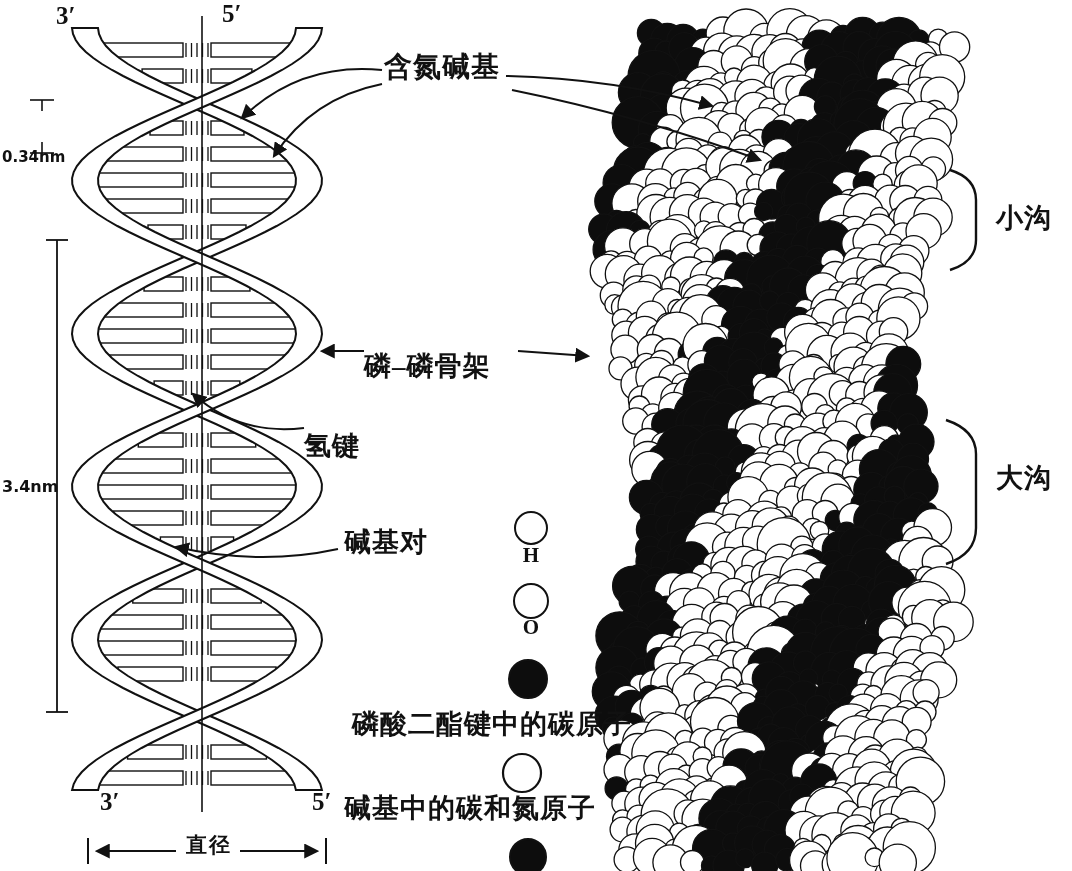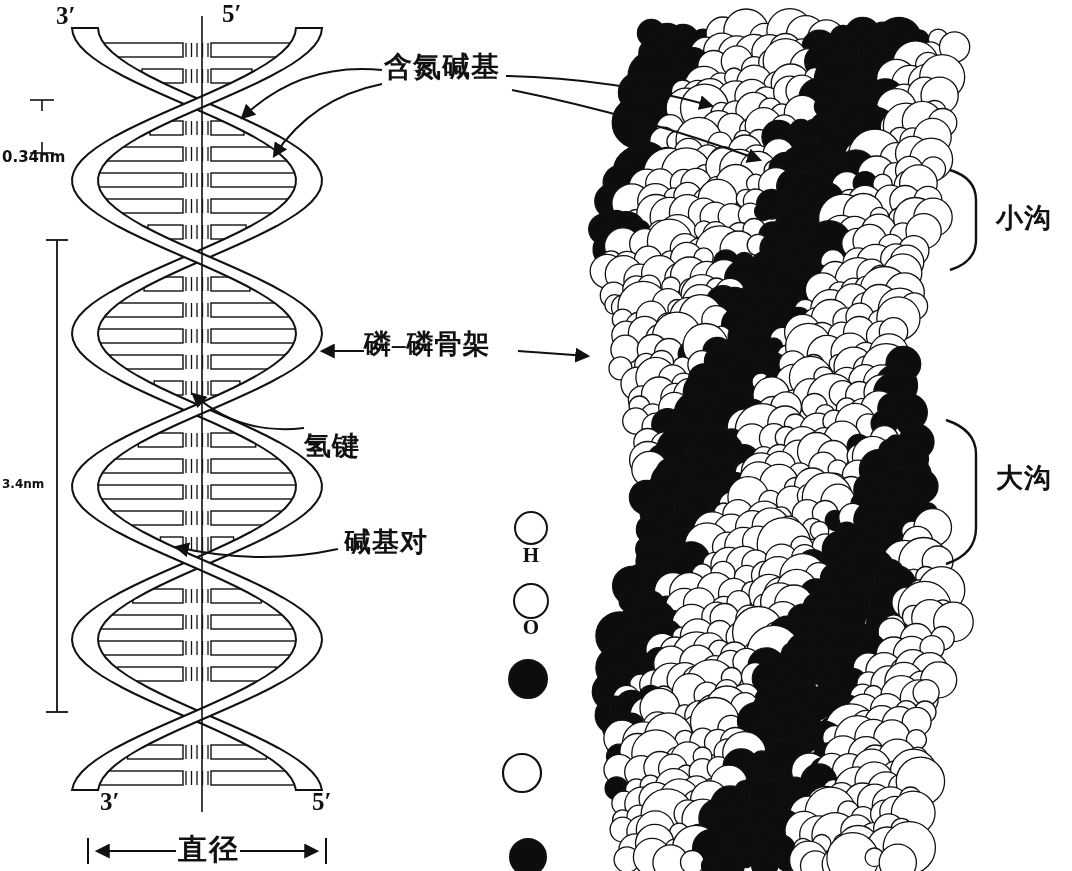--- a/index.html
+++ b/index.html
@@ -15,21 +15,21 @@
     position:absolute;
     color:#111;
     white-space:nowrap;
     line-height:1.1;
     user-select:none;
   }
   .end{font-size:25px;font-weight:700;}
   .meas{font-size:15px;font-weight:700;font-family:"DejaVu Sans","Liberation Sans",sans-serif;margin-top:34px;}
   .cjk{font-size:27px;font-weight:600;letter-spacing:1px;text-align:right;}
   .cjk-big{font-size:28px;font-weight:600;letter-spacing:1px;}
-  .diam{font-size:29px;font-weight:700;width:62px;text-align:center;letter-spacing:2px;}
+  .diam{font-size:21px;font-weight:700;width:62px;text-align:center;letter-spacing:2px;}
   .atom{font-size:21px;font-weight:700;width:38px;text-align:center;}
 </style>
 </head>
 <body>
 
 <div class="stage">
 
   <svg id="diagram-svg" width="1072" height="871" viewBox="0 0 1072 871">
       <defs>
         <marker id="arrow" viewBox="0 0 10 10" refX="8.5" refY="5" markerWidth="7.5" markerHeight="7.5" orient="auto">
@@ -1199,26 +1199,28 @@
         <circle cx="528" cy="857" r="18" fill="#0d0d0d" stroke="#111111" stroke-width="2"></circle>
       </g>
     </svg>
 
   <div class="lbl end" style="left:56px;top:2px">3′</div>
   <div class="lbl end" style="left:222px;top:0px">5′</div>
   <div class="lbl end" style="left:100px;top:788px">3′</div>
   <div class="lbl end" style="left:312px;top:788px">5′</div>
 
   <div class="lbl meas" style="left:2px;top:115px">0.34nm</div>
-  <div class="lbl meas" style="left:2px;top:444px;font-size:12px">3.4nm</div>
+  <div class="lbl meas" style="left:2px;top:444px;font-size:16px">3.4nm</div>
   <div class="lbl diam" style="left:178px;top:834px">直径</div>
 
   <div class="lbl cjk-big" style="left:384px;top:52px">含氮碱基</div>
-  <div class="lbl cjk" style="left:364px;top:330px">磷–磷骨架</div>
+  <div class="lbl cjk" style="left:364px;top:352px">磷–磷骨架</div>
   <div class="lbl cjk" style="left:304px;top:432px">氢键</div>
   <div class="lbl cjk" style="left:344px;top:528px">碱基对</div>
   <div class="lbl cjk" style="left:996px;top:204px">小沟</div>
   <div class="lbl cjk" style="left:996px;top:464px">大沟</div>
 
   <div class="lbl atom" style="left:512px;top:544px">H</div>
   <div class="lbl atom" style="left:512px;top:616px">O</div>
+  <div class="lbl cjk" style="left:352px;top:710px">磷酸二酯键中的碳原子</div>
+  <div class="lbl cjk" style="left:344px;top:794px">碱基中的碳和氮原子</div>
 
 </div>
 
 </body></html>

